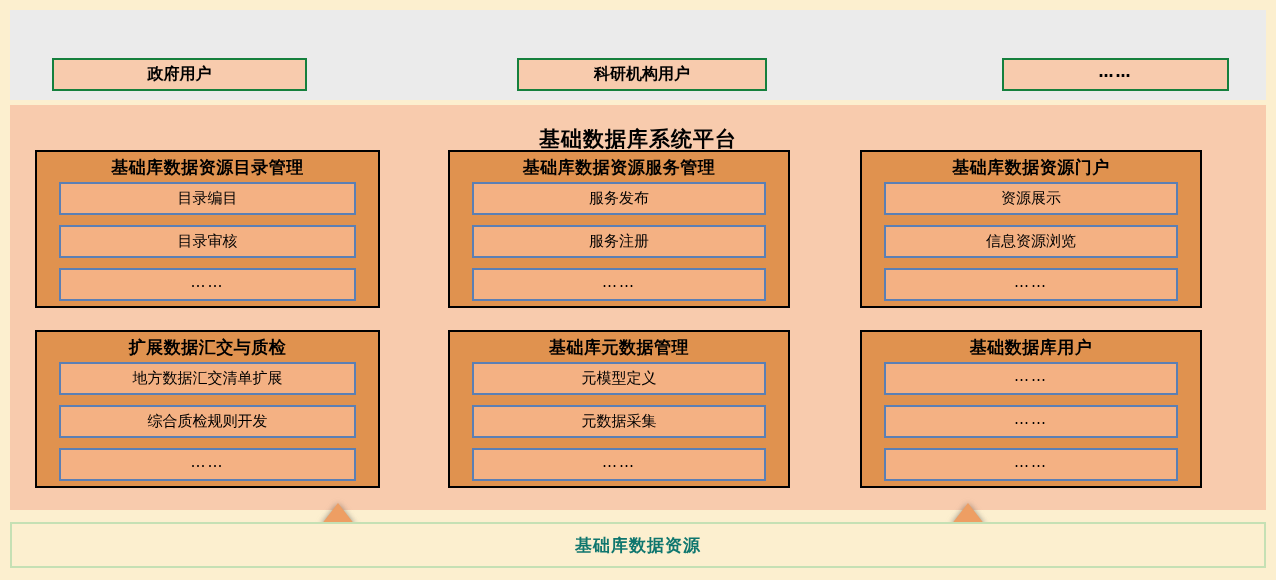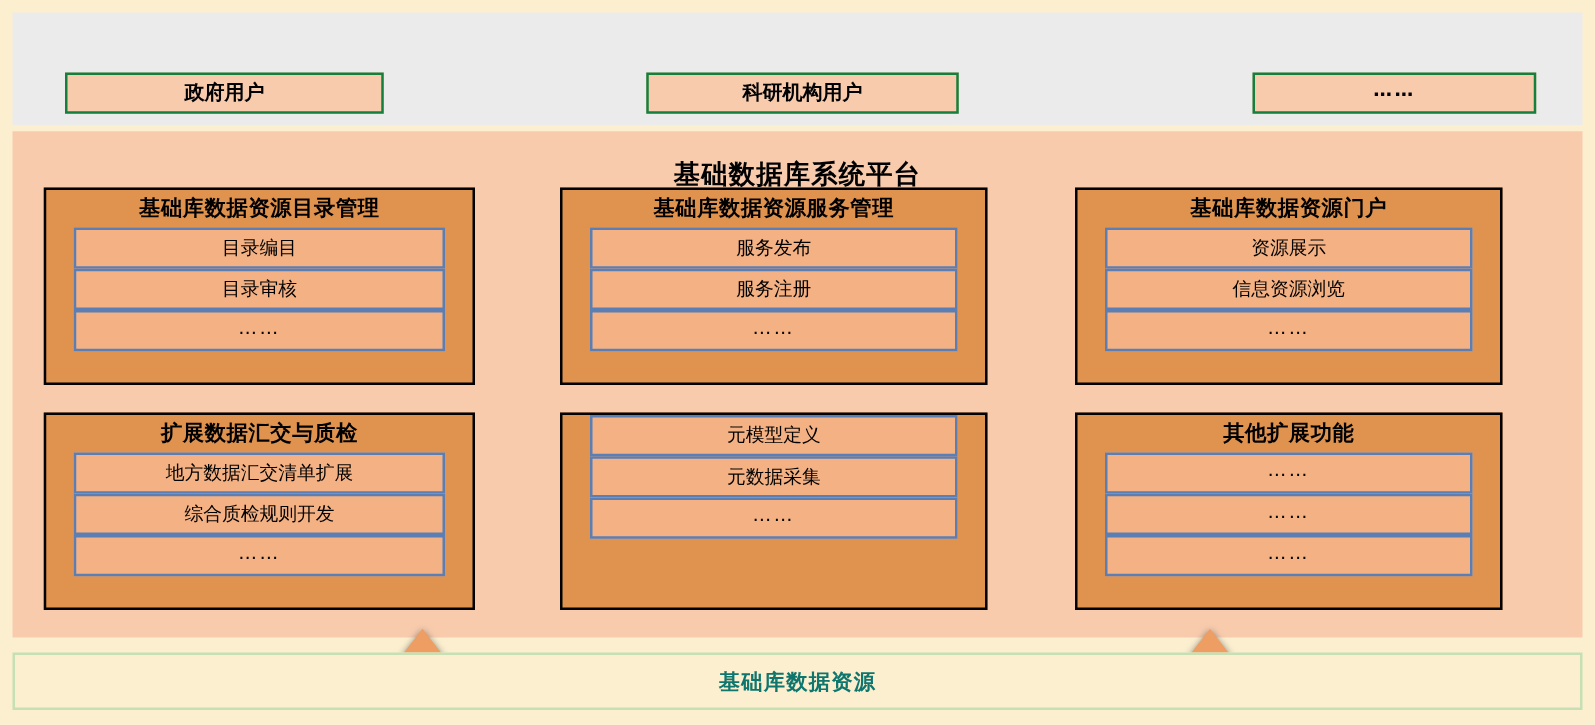--- a/index.html
+++ b/index.html
@@ -116,21 +116,21 @@
     font-weight: bold;
     color: #000;
     letter-spacing: 0.5px;
   }
   .group-items {
     padding: 0 22px;
     box-sizing: border-box;
   }
   .item {
     height: 33px;
-    margin-bottom: 0;
+    margin-bottom: 10px;
     background: #F4B183;
     border: 2px solid #5B7FB4;
     box-sizing: border-box;
     display: flex;
     align-items: center;
     justify-content: center;
     font-size: 15px;
     color: #000;
   }
   .item:last-child { margin-bottom: 0; }
@@ -256,35 +256,36 @@
           <div class="item">
             <span>综合质检规则开发</span>
           </div>
           <div class="item">
             <span class="ellipsis">……</span>
           </div>
         </div>
       </div>
 
       <div class="group-box col1 row1">
+        <div class="group-title">基础库元数据管理</div>
         <div class="group-items">
           <div class="item">
             <span>元模型定义</span>
           </div>
           <div class="item">
             <span>元数据采集</span>
           </div>
           <div class="item">
             <span class="ellipsis">……</span>
           </div>
         </div>
       </div>
 
       <div class="group-box col2 row1">
-        <div class="group-title">其他扩展功能</div>
+        <div class="group-title">基础数据库用户</div>
         <div class="group-items">
           <div class="item">
             <span class="ellipsis">……</span>
           </div>
           <div class="item">
             <span class="ellipsis">……</span>
           </div>
           <div class="item">
             <span class="ellipsis">……</span>
           </div>

